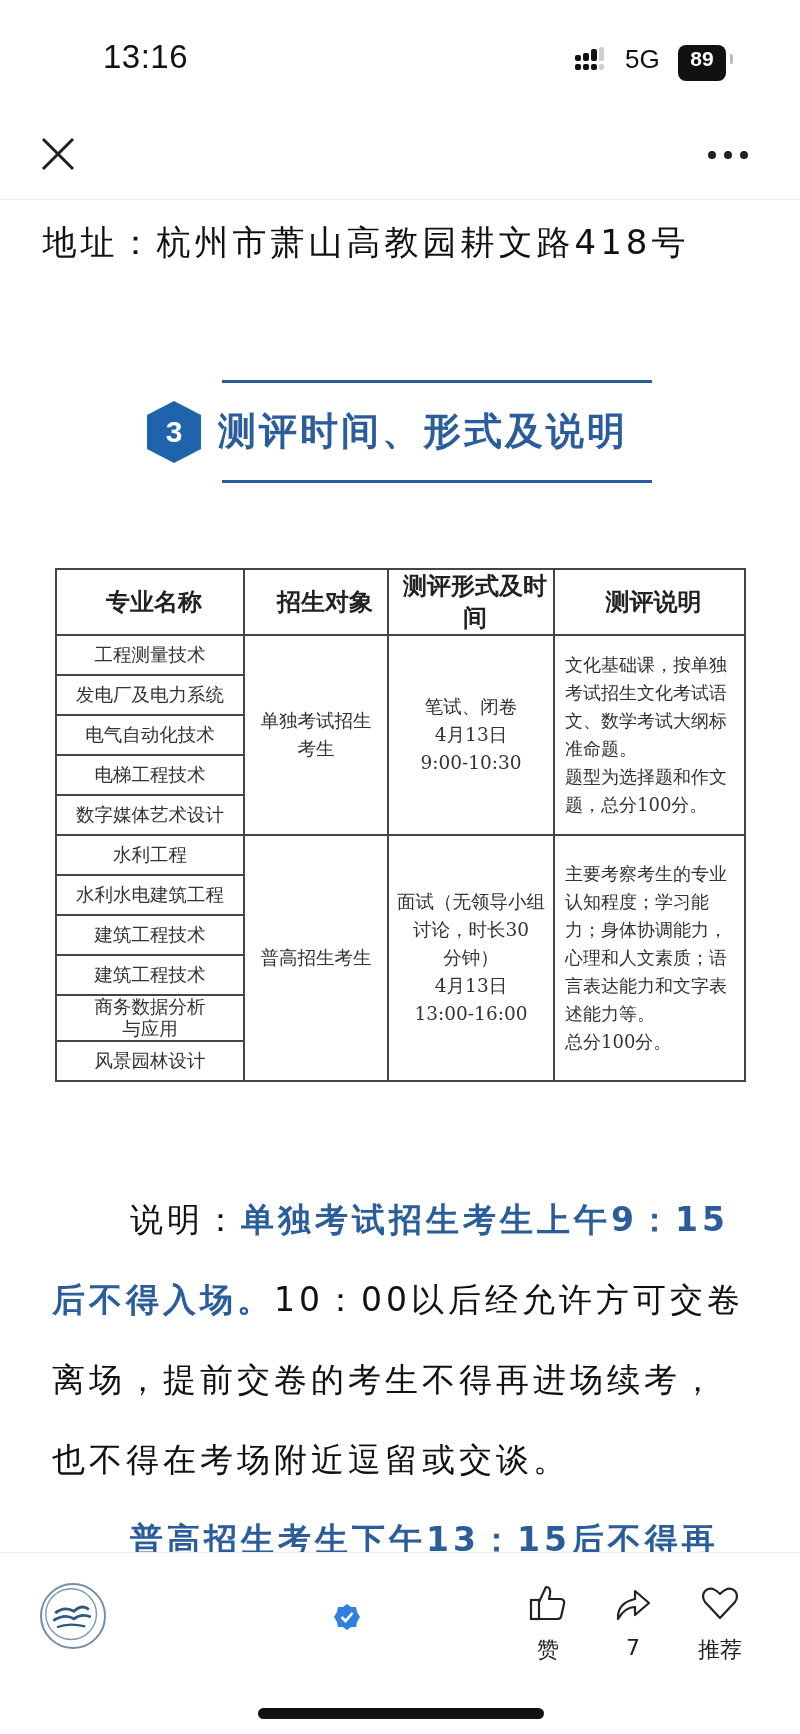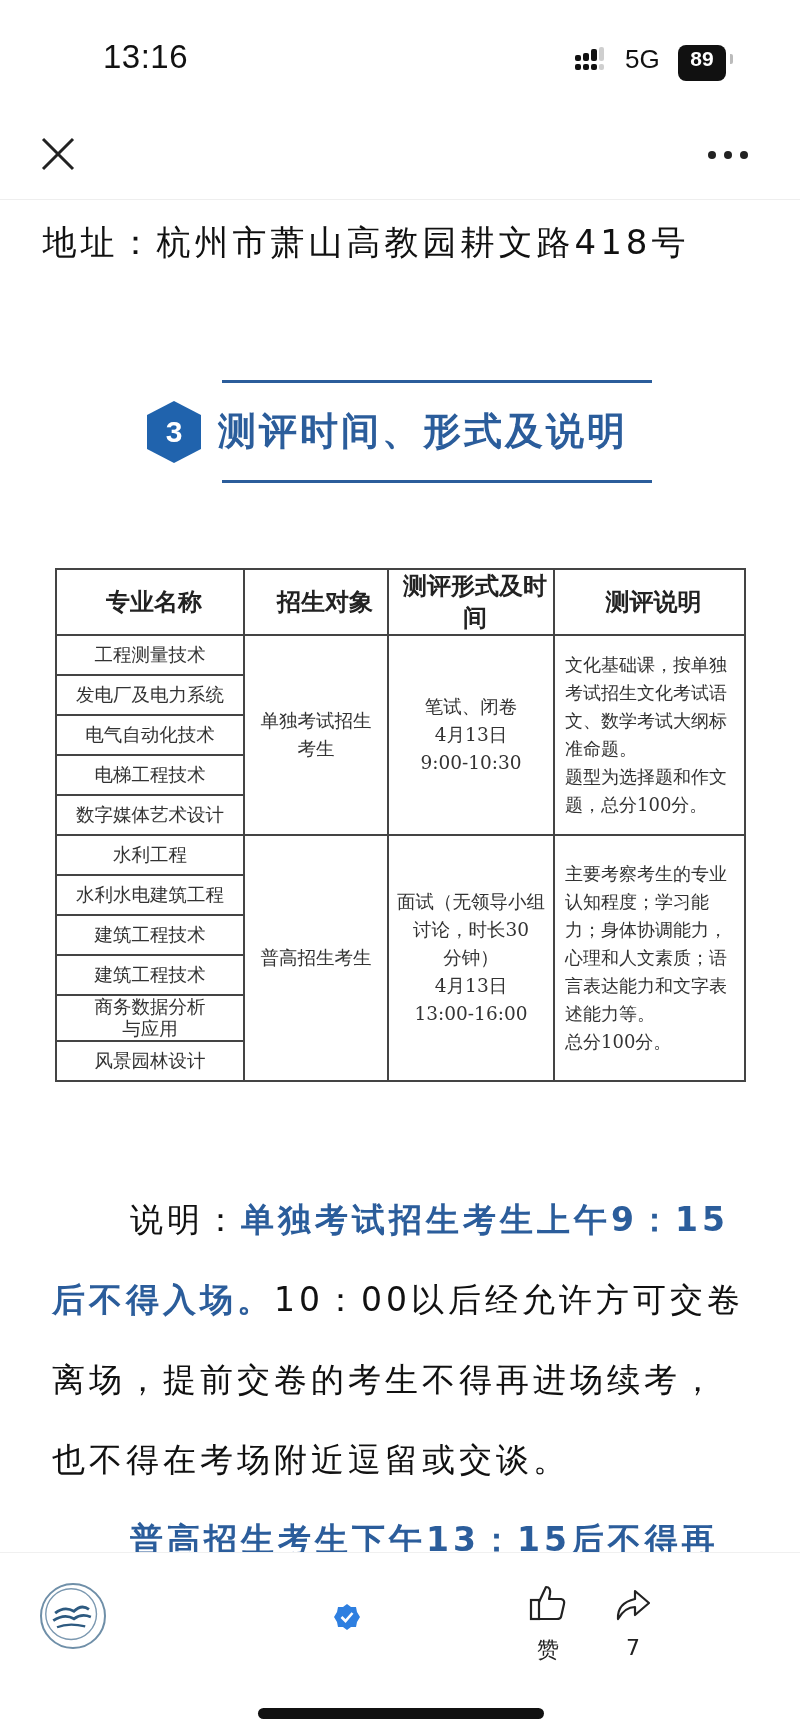--- a/index.html
+++ b/index.html
@@ -200,15 +200,21 @@
       <path d="M11 19 L18 4 Q23 4 22 11 L21 16 L33 16 Q37 17 36 21 L33 34 Q32 36 29 36 L11 36" fill="none" stroke="#222" stroke-width="2.2" stroke-linejoin="round"></path>
     </svg>
     <span class="action-label">赞</span>
   </div>
   <div class="action act-share">
     <svg viewBox="0 0 40 40">
       <path d="M5 36 Q4 20 22 16 L22 8 L36 20 L22 32 L22 24 Q12 24 5 36 Z" fill="none" stroke="#222" stroke-width="2.2" stroke-linejoin="round"></path>
     </svg>
     <span class="action-label">7</span>
   </div>
+  <div class="action act-rec">
+    <svg viewBox="0 0 40 40">
+      <path d="M20 35 L5 19 Q1 13 5 8 Q11 2 20 11 Q29 2 35 8 Q39 13 35 19 Z" fill="none" stroke="#222" stroke-width="2.2" stroke-linejoin="round"></path>
+    </svg>
+    <span class="action-label">推荐</span>
+  </div>
 </div>
 
 <div class="home-indicator"></div>
 
 </body></html>

